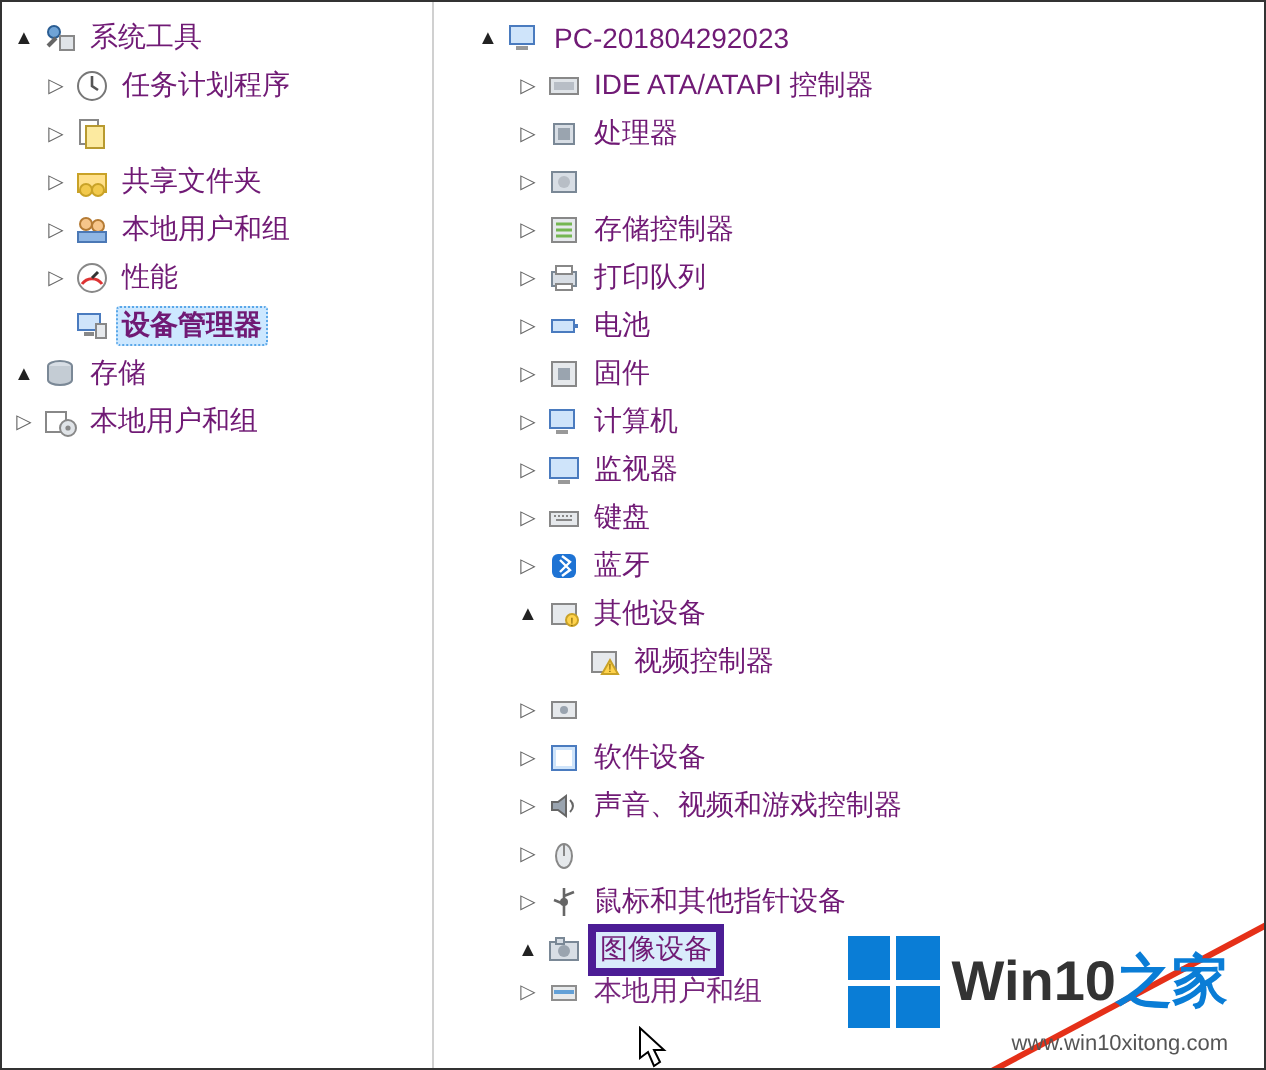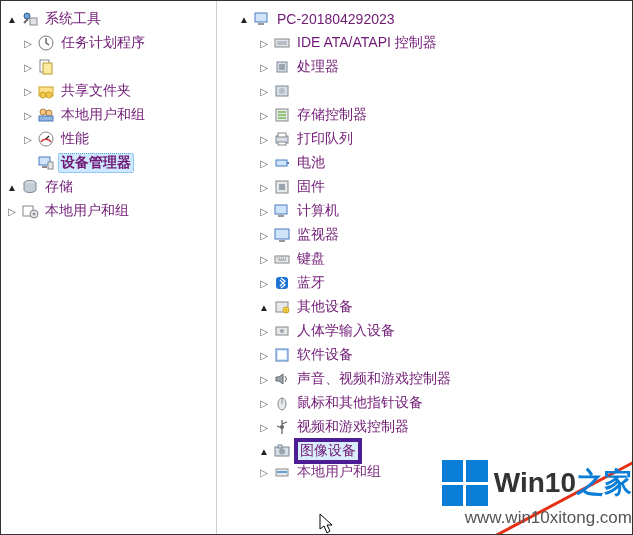--- a/index.html
+++ b/index.html
@@ -75,38 +75,38 @@
     border: 4px solid #4c1d95;
     padding: 0px 2px;
   }
   .indent1 { padding-left: 20px; }
   .indent2 { padding-left: 40px; }
   .indent3 { padding-left: 60px; }
 
   
   .watermark {
     position: absolute;
-    right: 0; bottom: 6px;
+    right: 18px; bottom: 6px;
     display: flex; flex-direction: column; align-items: flex-end;
     pointer-events: none;
   }
   .wm-top {
     display: flex; align-items: center; gap: 6px;
   }
   .wm-logo {
     width: 46px; height: 46px;
     display: grid;
     grid-template-columns: 1fr 1fr;
     grid-template-rows: 1fr 1fr;
     gap: 3px;
   }
   .wm-logo div { background: #0a7dd6; }
   .wm-text { font-size: 28px; font-weight: 600; color: #333; }
   .wm-text .accent { color: #0a7dd6; }
-  .wm-url { font-size: 17px; color: #555; margin-top: 2px; }
+  .wm-url { font-size: 11px; color: #555; margin-top: 2px; }
 
   
   .redline {
     position: absolute;
     right: -20px; bottom: 80px;
     width: 180px; height: 3px;
     background: #e53018;
     transform: rotate(-28deg);
     transform-origin: right center;
     pointer-events: none;
@@ -359,29 +359,39 @@
             <span class="toggle toggle-open">▲</span>
             <span class="icon">
               <svg viewBox="0 0 18 18">
                 <rect x="3" y="4" width="12" height="10" fill="#e6e9ec" stroke="#888"></rect>
                 <circle cx="13" cy="12" r="3" fill="#ffd34d" stroke="#c9a227"></circle>
                 <text x="13" y="15" font-size="6" text-anchor="middle" fill="#7a5b00">!</text>
               </svg>
             </span>
             <span class="label">其他设备</span>
           </div>
+          <div class="row indent3">
+            <span class="spacer"></span>
+            <span class="icon">
+              <svg viewBox="0 0 18 18">
+                <rect x="3" y="4" width="12" height="10" fill="#e6e9ec" stroke="#888"></rect>
+                <polygon points="12,8 16,15 8,15" fill="#ffd34d" stroke="#c9a227"></polygon>
+                <text x="12" y="14" font-size="6" text-anchor="middle" fill="#7a5b00">!</text>
+              </svg>
+            </span>
+            <span class="label">视频控制器</span>
+          </div>
           <div class="row indent2">
             <span class="toggle">▷</span>
             <span class="icon">
               <svg viewBox="0 0 18 18">
                 <rect x="3" y="5" width="12" height="8" fill="#e6e9ec" stroke="#888"></rect>
                 <circle cx="9" cy="9" r="2" fill="#9aa4af"></circle>
               </svg>
             </span>
-            <span class="label">人体学输入设备</span>
           </div>
           <div class="row indent2">
             <span class="toggle">▷</span>
             <span class="icon">
               <svg viewBox="0 0 18 18">
                 <rect x="3" y="3" width="12" height="12" fill="#cfe4fa" stroke="#4a7bbf"></rect>
                 <rect x="5" y="5" width="8" height="8" fill="#fff"></rect>
               </svg>
             </span>
             <span class="label">软件设备</span>
@@ -397,31 +407,30 @@
             <span class="label">声音、视频和游戏控制器</span>
           </div>
           <div class="row indent2">
             <span class="toggle">▷</span>
             <span class="icon">
               <svg viewBox="0 0 18 18">
                 <ellipse cx="9" cy="10" rx="4" ry="6" fill="#e6e9ec" stroke="#888"></ellipse>
                 <path d="M9 4 V10" stroke="#888"></path>
               </svg>
             </span>
-            <span class="label">鼠标和其他指针设备</span>
           </div>
           <div class="row indent2">
             <span class="toggle">▷</span>
             <span class="icon">
               <svg viewBox="0 0 18 18">
                 <circle cx="9" cy="9" r="2" fill="#666"></circle>
                 <path d="M9 2 V16 M9 6 L14 4 M9 10 L4 8" stroke="#666" stroke-width="1.3" fill="none"></path>
               </svg>
             </span>
-            <span class="label">视频和游戏控制器</span>
+            <span class="label">鼠标和其他指针设备</span>
           </div>
           <div class="row indent2 highlighted">
             <span class="toggle toggle-open">▲</span>
             <span class="icon">
               <svg viewBox="0 0 18 18">
                 <rect x="2" y="5" width="14" height="9" fill="#d8dee5" stroke="#7a8896"></rect>
                 <circle cx="9" cy="9.5" r="3" fill="#9aa4af"></circle>
                 <rect x="5" y="3" width="4" height="3" fill="#d8dee5" stroke="#7a8896"></rect>
               </svg>
             </span>

